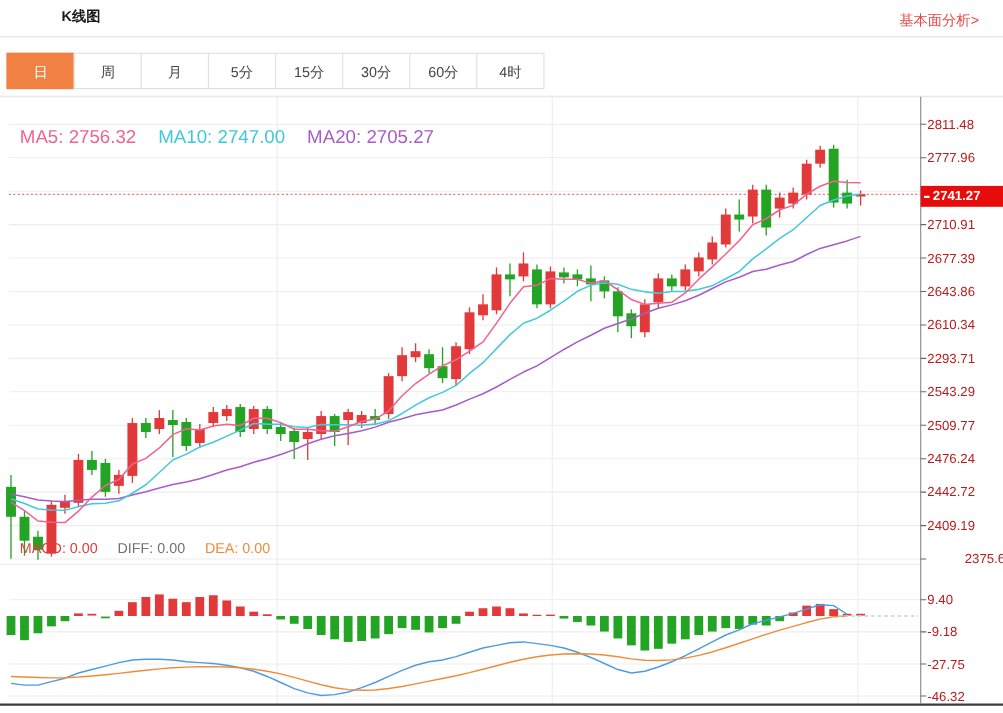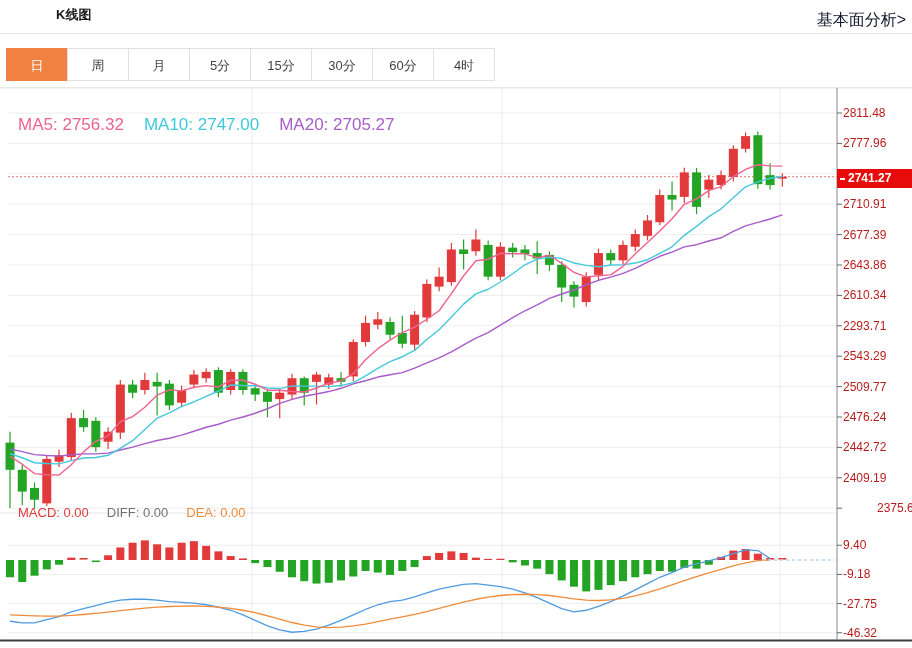--- a/index.html
+++ b/index.html
@@ -1,36 +1,36 @@
 <!DOCTYPE html>
 <html><head>
 <meta charset="utf-8">
 <style>
   html,body{margin:0;padding:0;background:#fff;}
   .page{position:relative;width:912px;height:648px;background:#fff;overflow:hidden;
         font-family:"Liberation Sans","DejaVu Sans",sans-serif;}
   .title{position:absolute;left:10px;top:6px;font-size:13px;font-weight:bold;color:#1a1a1a;margin-left:46px;}
-  .top-link{position:absolute;right:6px;top:10px;font-size:16px;color:#0f172a;cursor:pointer;}
+  .top-link{position:absolute;right:22px;top:10px;font-size:13px;color:#ef4444;cursor:pointer;}
   .divider{position:absolute;left:0;top:33px;width:912px;height:1px;background:#e3e3e3;}
   .tabs{position:absolute;left:7px;top:48px;display:flex;}
   .tab{width:62px;height:33px;line-height:33px;text-align:center;font-size:13px;color:#444;
        background:#fff;border:1px solid #e0e0e0;margin-left:-1px;box-sizing:border-box;cursor:pointer;}
   .tab.active{background:#f08143;border-color:#f08143;color:#fff;}
   .tabline{position:absolute;left:0;top:87px;width:912px;height:1px;background:#e8e8e8;}
   svg{position:absolute;left:0;top:0;}
   .ohlc-row{position:absolute;left:18px;top:97px;display:flex;gap:26px;font-size:13px;align-items:center;}
   .ohlc-row .lbl{color:#333;}
   .ohlc-row .val{color:#e23a3a;margin-left:3px;}
   .ma-row{position:absolute;left:18px;top:115px;display:flex;gap:20px;font-size:17px;}
   .ma5{color:#ef6393;} .ma10{color:#3fc8dc;} .ma20{color:#a85cc9;}
   .axis-label{position:absolute;left:843px;width:66px;font-size:12px;color:#b91c1c;height:14px;line-height:14px;}
   .price-tag{position:absolute;left:837px;top:169px;width:75px;height:19px;background:#e80b0b;
              color:#fff;font-size:12px;font-weight:bold;line-height:19px;padding-left:11px;box-sizing:border-box;}
   .price-tag:before{content:"";position:absolute;left:3px;top:9px;width:5px;height:2px;background:#fff;}
-  .macd-row{position:absolute;left:18px;top:505px;display:flex;gap:18px;font-size:13px;}
+  .macd-row{position:absolute;left:18px;top:491px;display:flex;gap:18px;font-size:13px;}
   .c-macd{color:#e03a3a;} .c-diff{color:#737373;} .c-dea{color:#ef8c3a;}
 </style>
 </head>
 <body>
 
 <div class="page">
   <div class="title">K线图</div>
   <div class="top-link">基本面分析&gt;</div>
   <div class="divider"></div>
 

